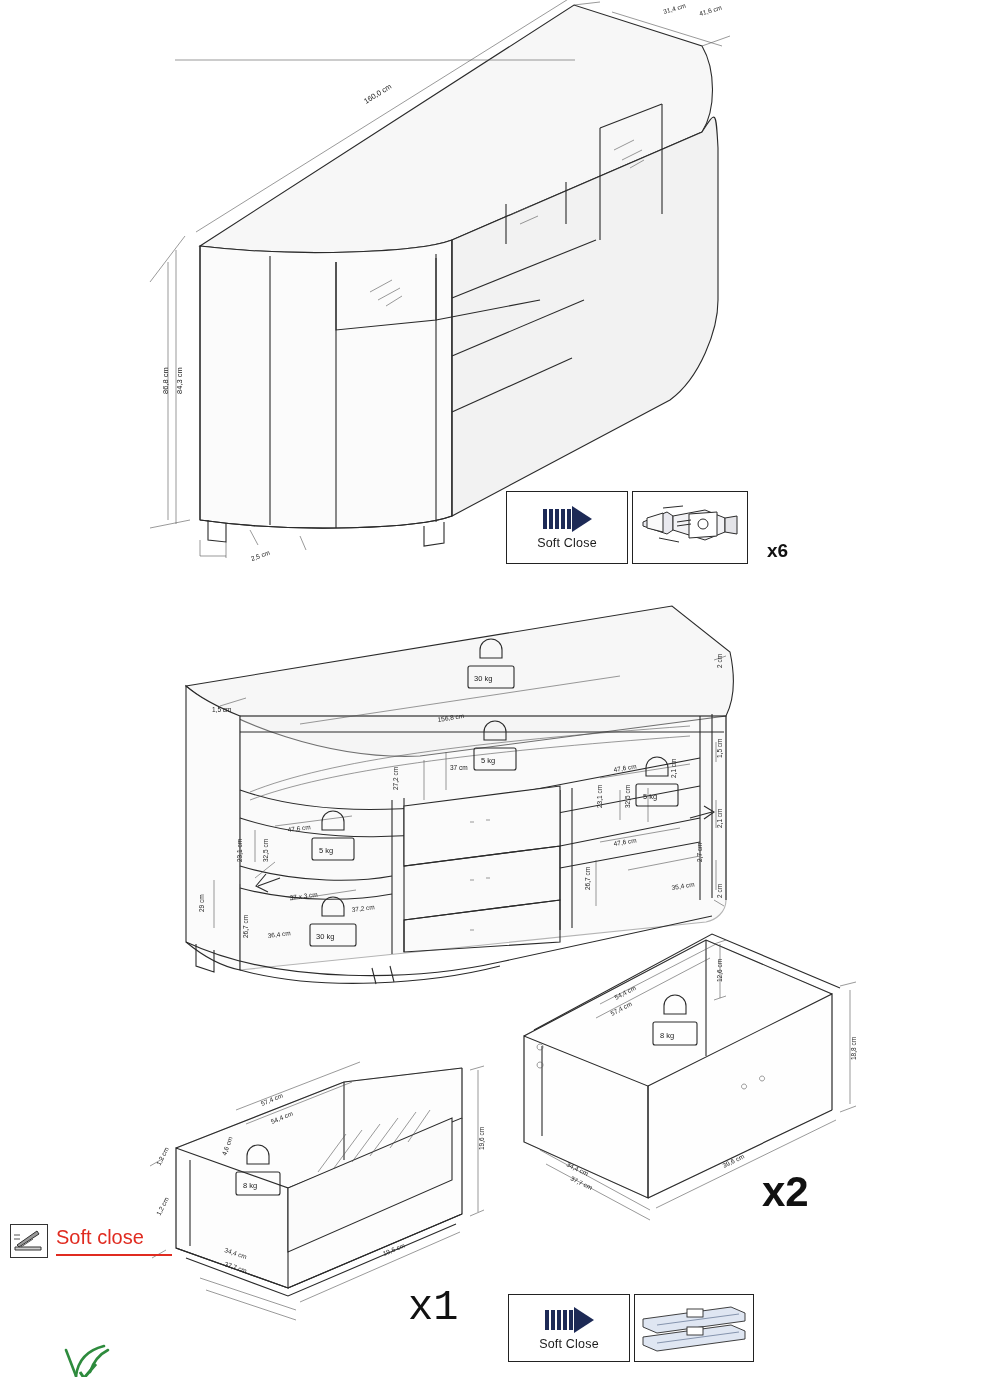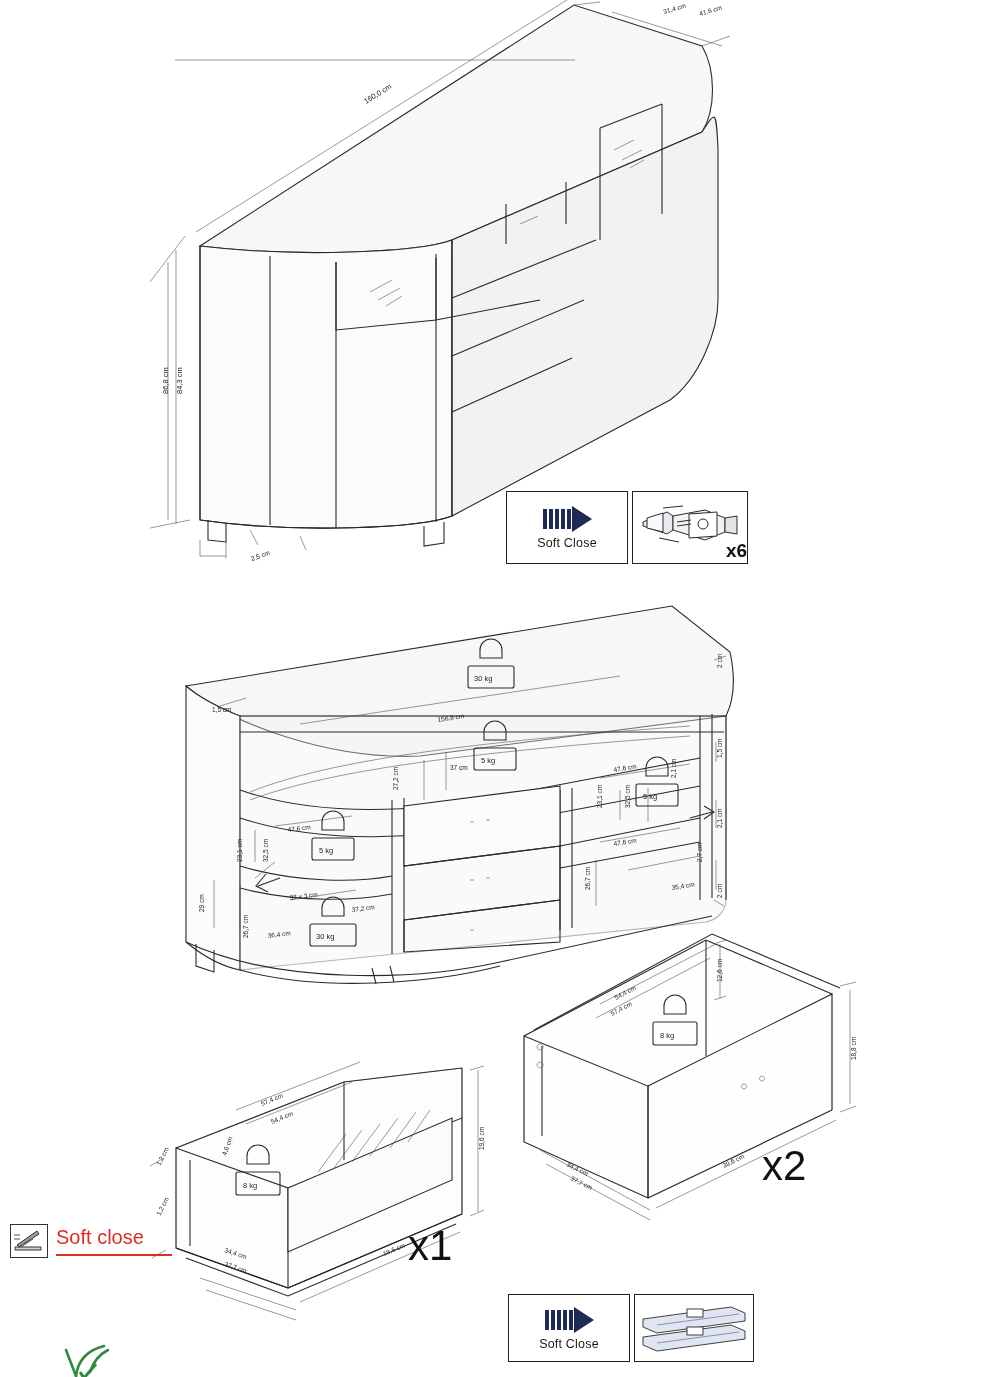--- a/index.html
+++ b/index.html
@@ -485,24 +485,24 @@
         <path d="M14,26 L30,21 L30,40 L14,36 Z" fill="#fafafa"></path>
         <path d="M40,24 L72,18 L92,26 L92,40 L72,48 L40,38 Z" fill="#f2f2f5"></path>
         <path d="M56,22 L84,20 L84,44 L56,46 Z" fill="#fff"></path>
         <path d="M92,26 L104,24 L104,42 L92,40 Z" fill="#e4e4e8"></path>
         <path d="M44,30 L58,28 M44,34 L58,32"></path>
         <circle cx="70" cy="32" r="5" fill="#fff"></circle>
         <path d="M26,46 L46,50 M30,16 L50,14"></path>
       </g>
     </svg>
   </div>
-  <div class="qty-label" style="left:726px; top:540px;">x6</div>
-
-  <div class="qty-big" style="left:408px; top:1222px;">x1</div>
-  <div class="qty-big" style="left:762px; top:1142px;">x2</div>
+  <div class="qty-label" style="left:767px; top:540px;">x6</div>
+
+  <div class="qty-big" style="left:408px; top:1284px;font-family:Liberation Mono, monospace;">x1</div>
+  <div class="qty-big" style="left:762px; top:1168px;font-weight:bold;">x2</div>
 
   <div class="badge-box softclose-badge" style="left:508px; top:1294px; width:122px; height:68px;">
     <div class="arrow-wrap">
       <span class="bars">
           <i></i>
           <i></i>
           <i></i>
           <i></i>
           <i></i>
         </span>

